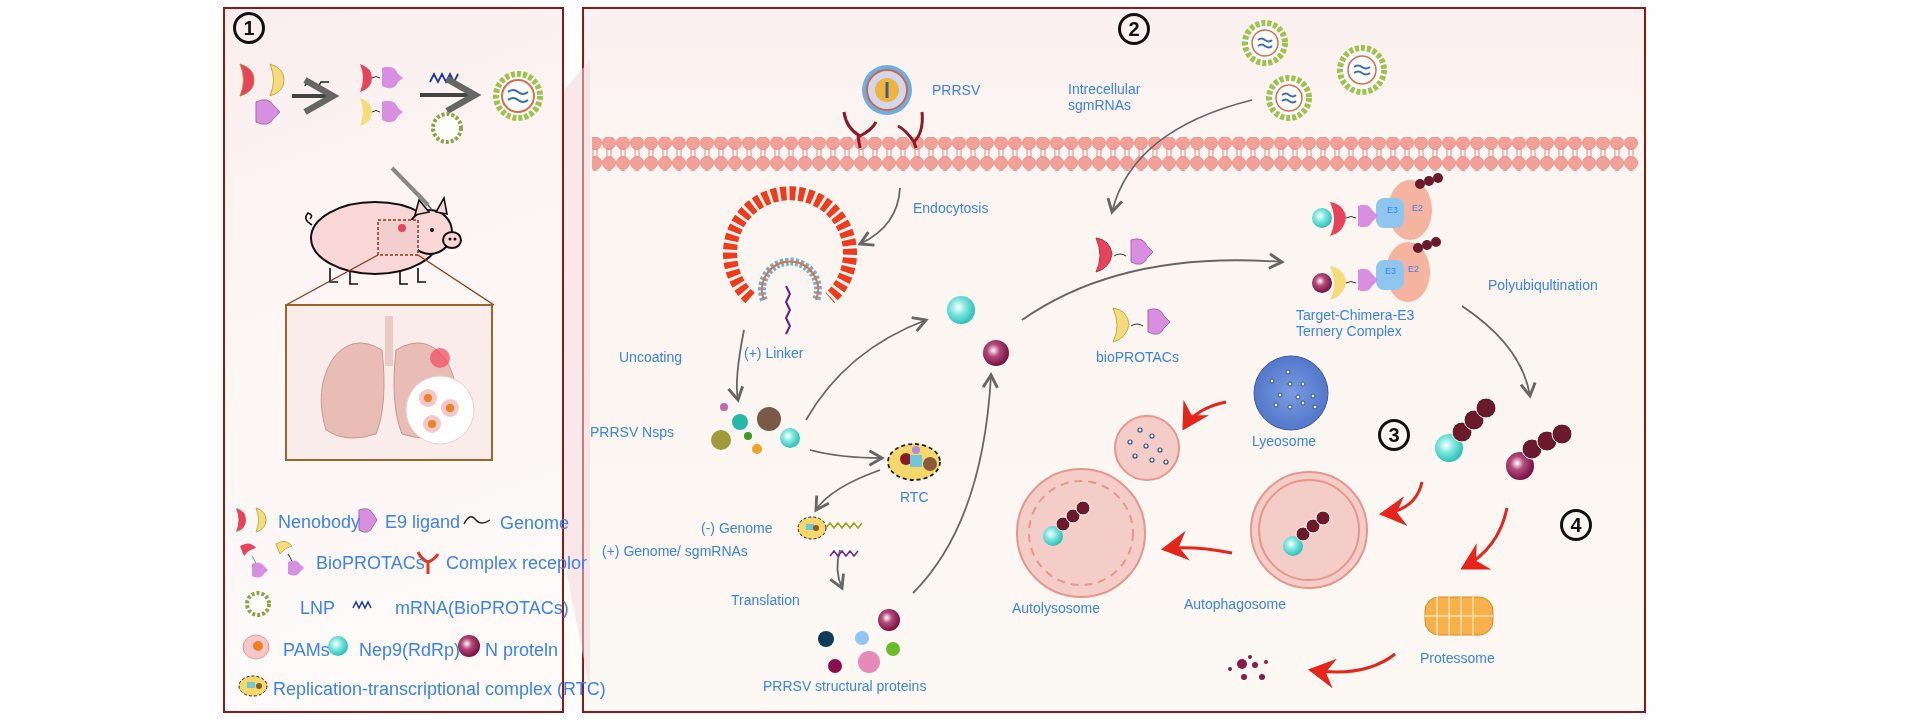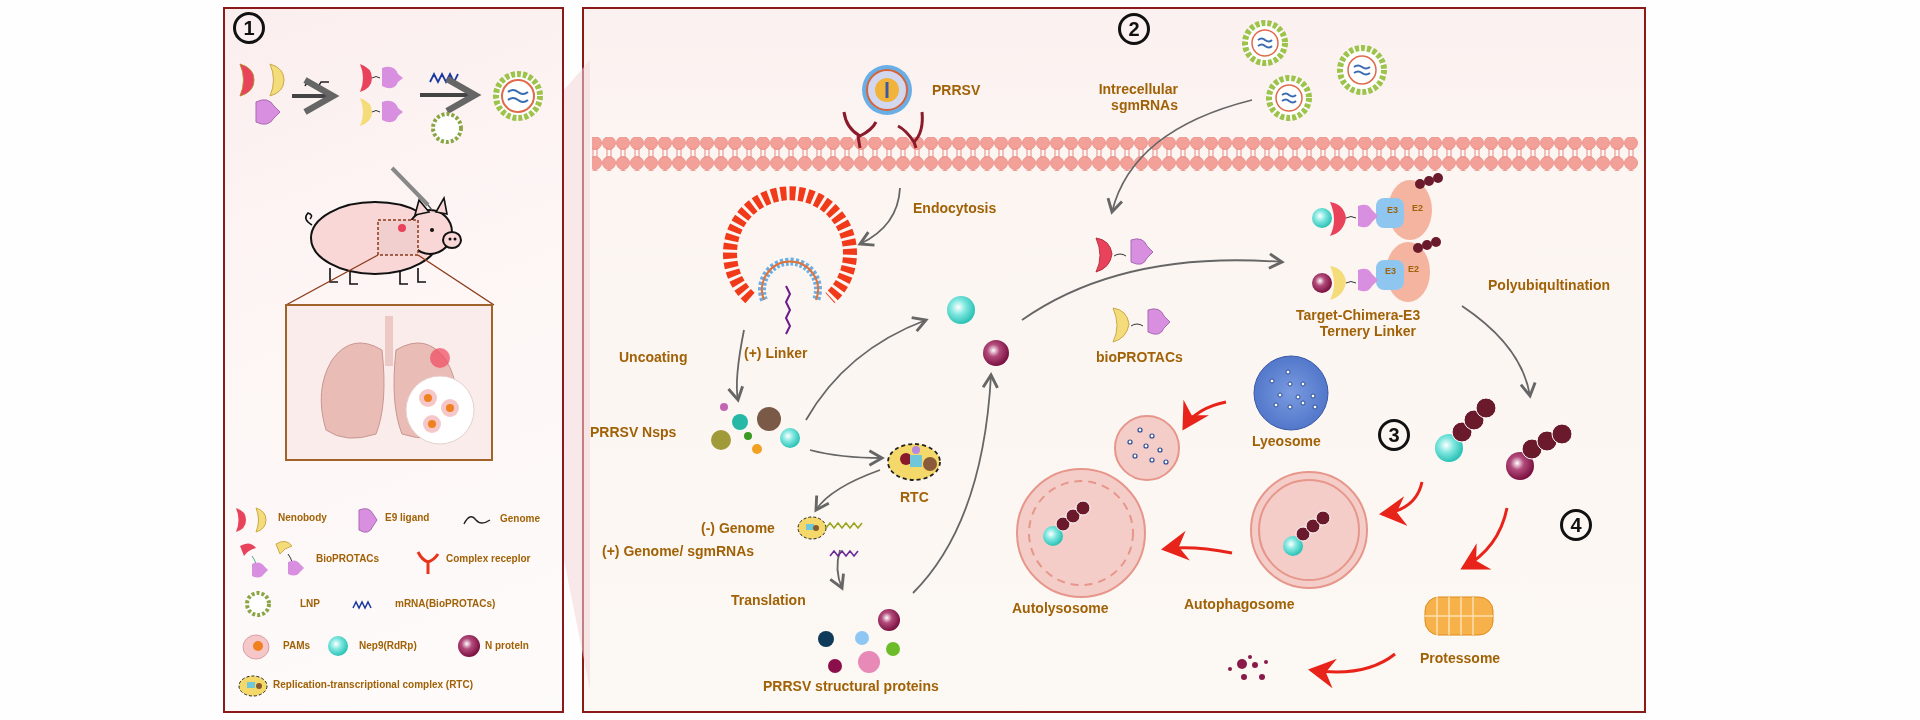--- a/index.html
+++ b/index.html
@@ -3,26 +3,26 @@
 <meta charset="utf-8">
 <style>
   html, body { margin:0; padding:0; }
   body { width:1920px; height:720px; background:#fefefe; position:relative; overflow:hidden;
          font-family:"Liberation Sans", sans-serif; color:#111; }
   .panel { position:absolute; border:2.5px solid #8b1a1a; box-sizing:border-box; }
   #panel1 { left:223px; top:7px; width:341px; height:706px;
             background:linear-gradient(160deg,#fbeeee 0%,#fdf6f5 40%,#fdfbfa 100%); }
   #panel2 { left:582px; top:7px; width:1064px; height:706px;
             background:linear-gradient(180deg,#fbf1f0 0%,#fcf5f2 20%,#fcf8f3 100%); }
-  .lbl { position:absolute; font-weight:bold; white-space:nowrap; color:#a16207; }
-  .f14 { font-size:14px; } .f13 { font-size:10px; }
+  .lbl { position:absolute; font-weight:normal; white-space:nowrap; color:#3b82f6; }
+  .f14 { font-size:14px; } .f13 { font-size:18px; }
   .num { position:absolute; width:26px; height:26px; border:3px solid #111; border-radius:50%;
          font-weight:bold; font-size:20px; line-height:26px; text-align:center; box-sizing:content-box; }
   svg.layer { position:absolute; left:0; top:0; }
-  .center { text-align:right; }
+  .center { text-align:left; }
 </style>
 </head>
 <body>
 
 <div id="panel1" class="panel"></div>
 
 <div id="panel2" class="panel"></div>
 
 <svg class="layer" width="1920" height="720" style="pointer-events:none">
   <polygon points="564,90 590,60 590,690 564,560" fill="#f3d6d8" opacity="0.55"></polygon>
@@ -406,21 +406,21 @@
 <div class="lbl f14" style="left:744px;top:345px">(+) Linker</div>
 <div class="lbl f14" style="left:590px;top:424px">PRRSV Nsps</div>
 <div class="lbl f14" style="left:900px;top:489px">RTC</div>
 <div class="lbl f14" style="left:701px;top:520px">(-) Genome</div>
 <div class="lbl f14" style="left:602px;top:543px">(+) Genome/ sgmRNAs</div>
 <div class="lbl f14" style="left:731px;top:592px">Translation</div>
 <div class="lbl f14" style="left:763px;top:678px">PRRSV structural proteins</div>
 <div class="lbl f14" style="left:1096px;top:349px">bioPROTACs</div>
 <div class="lbl f14 center" style="left:1296px;top:307px;width:120px">
   <div>Target-Chimera-E3</div>
-  <div>Ternery Linker</div>
+  <div>Ternery Complex</div>
 </div>
 <div class="lbl f14" style="left:1488px;top:277px">Polyubiqultination</div>
 <div class="lbl f14" style="left:1252px;top:433px">Lyeosome</div>
 <div class="lbl f14" style="left:1012px;top:600px">Autolysosome</div>
 <div class="lbl f14" style="left:1184px;top:596px">Autophagosome</div>
 <div class="lbl f14" style="left:1420px;top:650px">Protessome</div>
 <div class="lbl" style="left:1387px;top:205px;font-size:9px">E3</div>
 <div class="lbl" style="left:1412px;top:203px;font-size:9px">E2</div>
 <div class="lbl" style="left:1385px;top:266px;font-size:9px">E3</div>
 <div class="lbl" style="left:1408px;top:264px;font-size:9px">E2</div>

